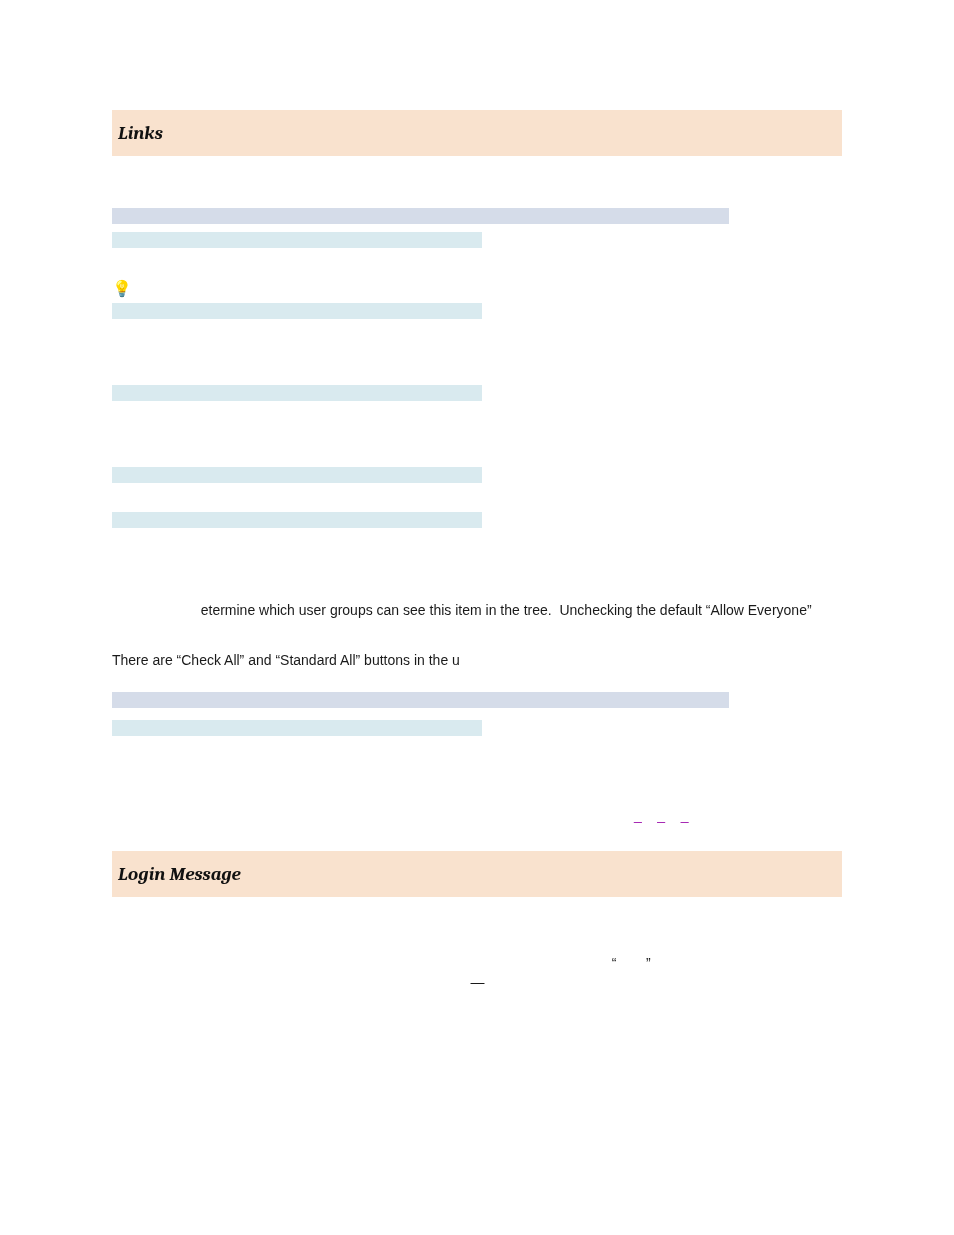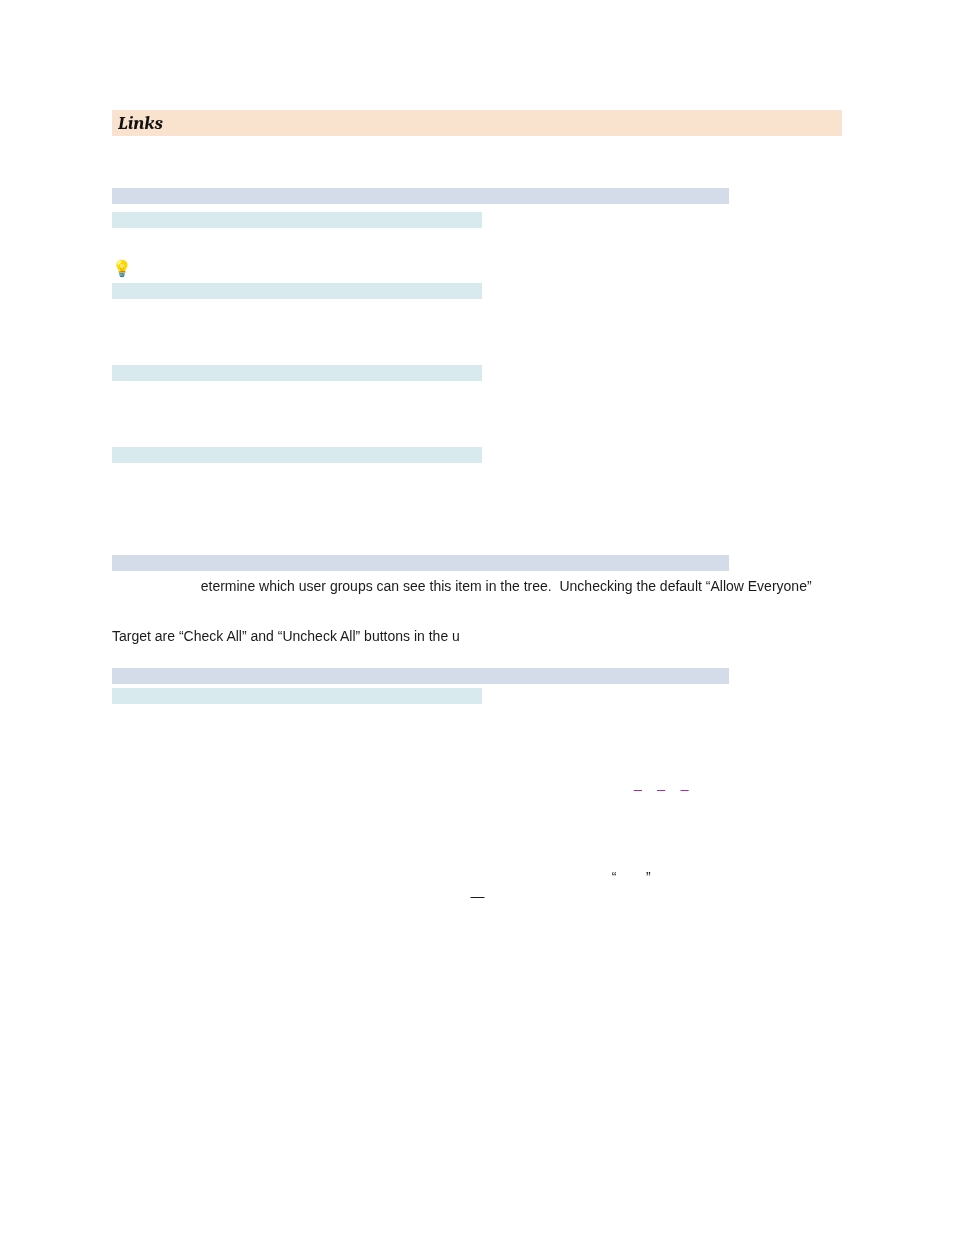--- a/index.html
+++ b/index.html
@@ -17,21 +17,21 @@
     position: relative;
     background: #ffffff;
   }
   .section-heading {
     background: #f9e2ce;
     font-family: Cambria, Georgia, 'Times New Roman', serif;
     font-style: italic;
     font-weight: bold;
     font-size: 19px;
     color: #111;
-    padding: 2px 6px;
+    padding: 12px 6px;
     margin: 0 0 18px 0;
   }
   .para {
     line-height: 1.4;
     margin: 0 0 8px 0;
   }
   .tip-row {
     display: flex;
     align-items: flex-start;
     gap: 8px;
@@ -88,54 +88,55 @@
   <div style="margin-top:23px">
     <span class="hl-pale hl-w-mid hl-line"><span class="inv">Tooltip</span></span>
   </div>
   <p class="para inv" style="margin-top:4px">Tooltip text appears when a user hovers over the link with their mouse. This is commonly used to provide a description to the user.</p>
 
   <div style="margin-top:22px">
     <span class="hl-pale hl-w-mid hl-line"><span class="inv">Open in New Window</span></span>
   </div>
   <p class="para inv" style="margin-top:2px">When clicked, the link will open in a new tab or browser window.</p>
 
+  <div style="margin-top:2px">
+    <span class="hl-pale hl-w-mid hl-line"><span class="inv">Target Frame</span></span>
+  </div>
   <p class="para inv" style="margin-top:4px">Determines whether when clicked, the link will open using the full window, or in the right side panel as when navigating the admin tools.</p>
 
   <div class="spacer-md"></div>
 
-  <div>
-    <span class="hl-steel hl-w-wide hl-line"><span class="inv">User Groups Allowed Access</span></span>
-  </div>
   <p class="para" style="margin-top:6px">
     <span class="inv">Checkboxes d</span>etermine which user groups can see this item in the tree.&nbsp;&nbsp;Unchecking the default “Allow Everyone”<span class="inv"> option reveals individual groups to select from.</span>
   </p>
   <p class="para" style="margin-top:10px">
-    <span>Target are “Check All” and “Uncheck All” buttons in the u</span><span class="inv">pper right of the section to help in making selections.</span>
+    <span>There are “Check All” and “Standard All” buttons in the u</span><span class="inv">pper right of the section to help in making selections.</span>
   </p>
 
   <div style="margin-top:22px">
     <span class="hl-steel hl-w-wide hl-line"><span class="inv">Automatic User Group Assignment</span></span>
   </div>
 
-  <div style="margin-top:4px">
+  <div style="margin-top:12px">
     <span class="hl-pale hl-w-mid hl-line"><span class="inv">User-Specific Link Addresses</span></span>
   </div>
   <p class="para" style="margin-top:4px">
     <span class="inv">If the type of link address used requires user-specific configuration (such as a link to the user's personal cloud-based storage drive), users can customize the link on the </span>
     <span class="inv">My Account </span>
     <span class="inv">page, if allowed in this setting.  The values $1, $2, and $3 in the user-specific link address will match exactly with the same parameter in the link address above.</span>
     <span style="display:inline-block; width:100%;"></span>
   </p>
 
   <div style="text-align:left; margin-left:522px; margin-top:-20px;">
     <span class="dash">_&nbsp;&nbsp;&nbsp;&nbsp;_&nbsp;&nbsp;&nbsp;&nbsp;_</span>
   </div>
 
   <div class="spacer-lg"></div>
 
+  <div class="section-heading">Login Message</div>
 
   <p class="para" style="margin-top:10px">
     <span class="inv">There are two uses for this feature.  One use allows you to post a message on the login page, notifying users of information before they log in, such as scheduled maintenance.  A login message of this type is viewable by anyone who has navigated to the login page.  Another way to use this feature is to post a </span>“<span class="inv">flash</span>”<span class="inv"> message, which will display once a user has logged in.  This will display once per user </span>—<span class="inv"> upon their next login.</span>
     
   </p>
 
   <p class="para inv">Text for both types of message is entered in standard text editors, which includes familiar controls for adjusting font, size, style, etc.</p>
   <p class="para inv">Standard HTML code may be applied to the message text by clicking the HTML button on the bottom row of the editor.</p>
   <p class="para inv">The login page message posts immediately upon saving.  Saving blank text effectively removes the message.</p>
   <p class="para inv">Messages posted to the login page can be valuable when additional context is needed regarding the version and configuration of the OASIS system.</p>

